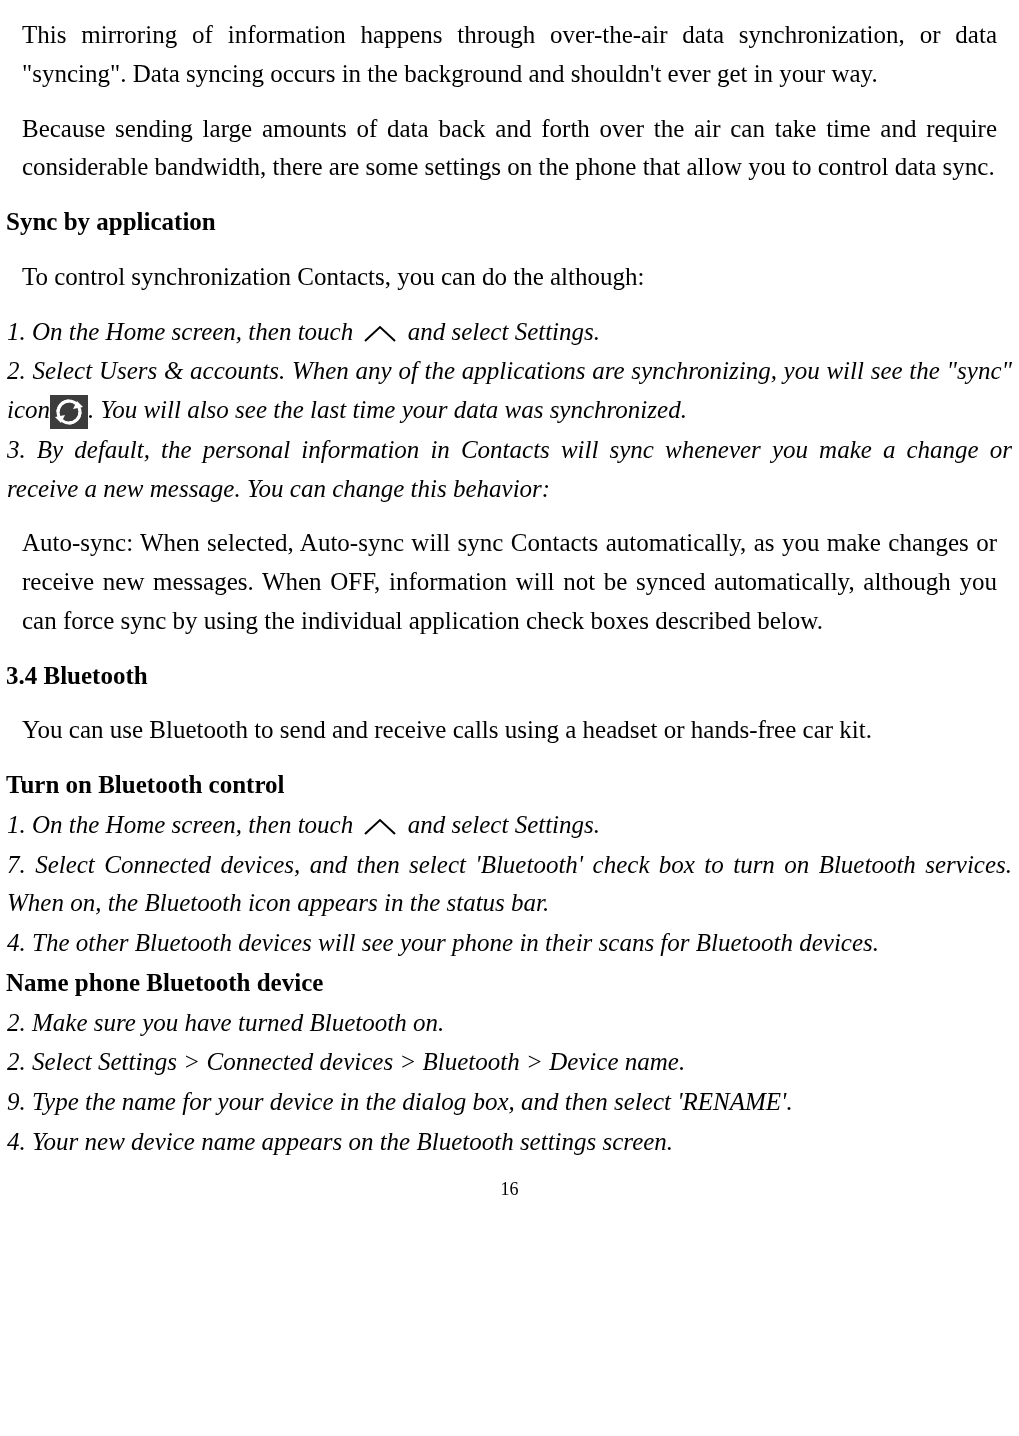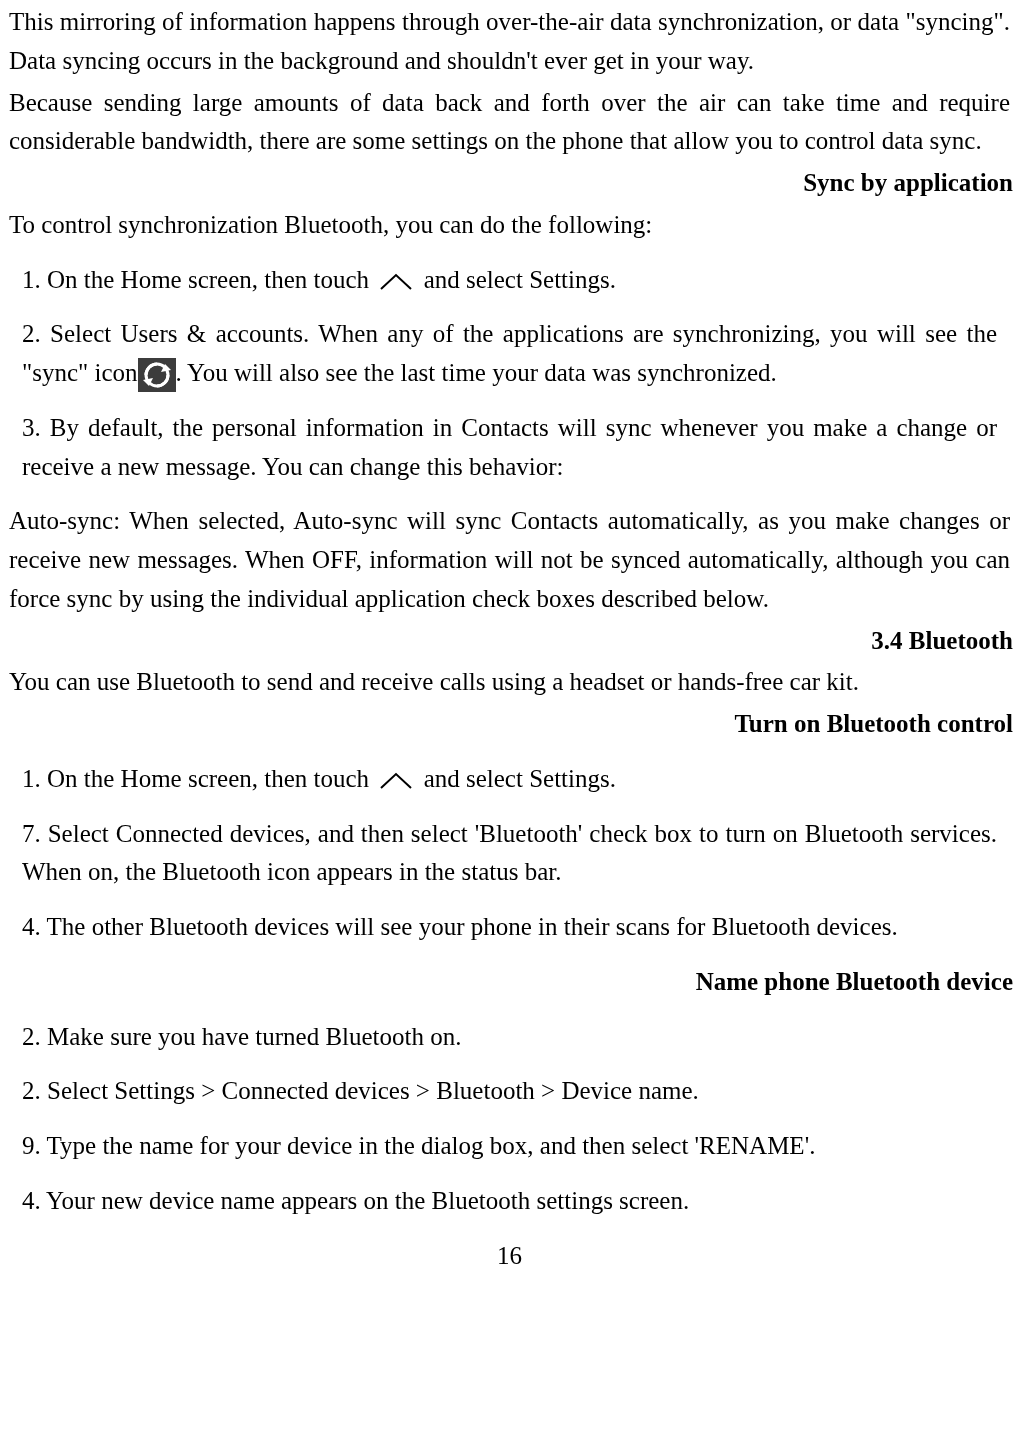--- a/index.html
+++ b/index.html
@@ -5,35 +5,35 @@
     * { box-sizing: border-box; margin: 0; padding: 0; }
     body {
       font-family: "Times New Roman", Times, serif;
       font-size: 25px;
       line-height: 1.55;
       color: #000;
       background: #fff;
       width: 1019px;
       padding: 0 6px;
     }
-    .para { text-align: justify; margin: 3px; }
-    .bold { font-weight: bold; text-align: right; }
-    .step { text-align: justify; margin: 16px; }
+    .para { text-align: justify; margin: 16px; }
+    .bold { font-weight: bold; text-align: left; }
+    .step { text-align: justify; margin: 1px; font-style: italic; }
     .inline-icon { display: inline-block; vertical-align: middle; }
     .inline-icon svg { display: block; }
-    .page-number { text-align: center; margin-top: 14px; font-size: 25px; }
+    .page-number { text-align: center; margin-top: 14px; font-size: 18px; }
   </style>
 </head>
 <body>
 
 <p class="para">This mirroring of information happens through over-the-air data synchronization, or data "syncing". Data syncing occurs in the background and shouldn't ever get in your way.</p>
 <p class="para">Because sending large amounts of data back and forth over the air can take time and require considerable bandwidth, there are some settings on the phone that allow you to control data sync.</p>
 
 <p class="bold">Sync by application</p>
-<p class="para">To control synchronization Bluetooth, you can do the following:</p>
+<p class="para">To control synchronization Contacts, you can do the although:</p>
 
 <p class="step">
   <span>1. On the Home screen, then touch </span>
   <span class="inline-icon">
     <svg width="42" height="22" viewBox="0 0 42 22">
       <polyline points="6,18 21,4 36,18" fill="none" stroke="#000" stroke-width="2"></polyline>
     </svg>
   </span>
   <span> and select Settings.</span>
 </p>

